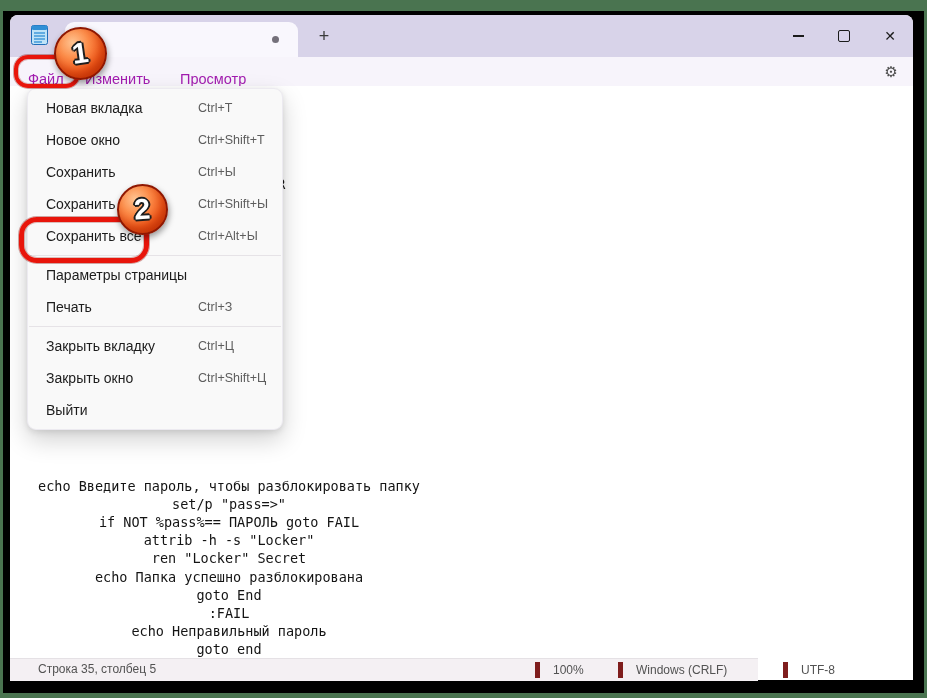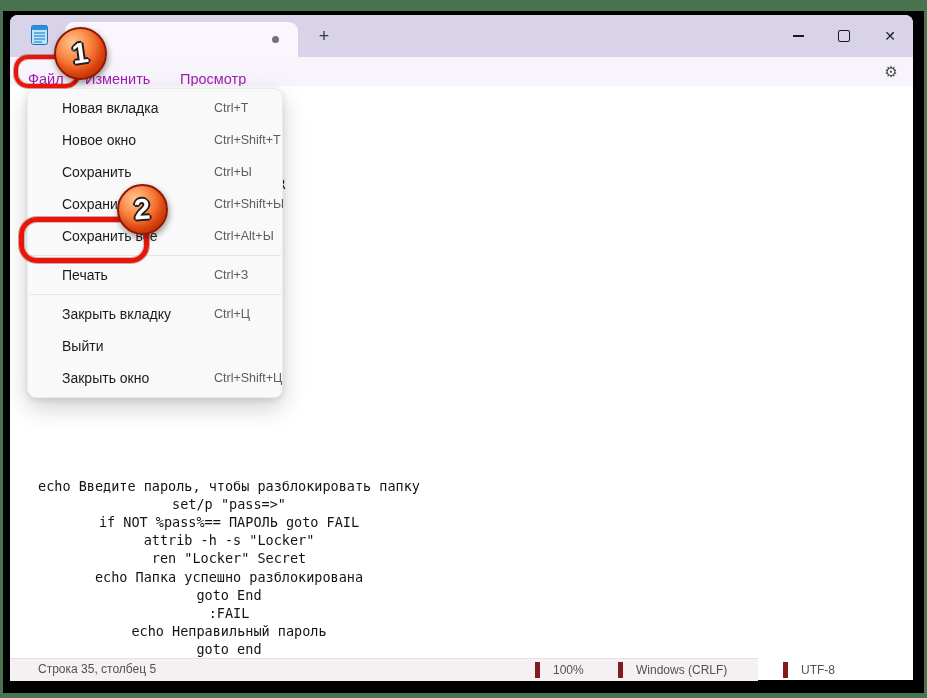--- a/index.html
+++ b/index.html
@@ -28,21 +28,21 @@
   .mb-edit{left:71px;}
   .mb-view{left:166px;}
   .settings-btn{position:absolute;right:10px;top:3px;width:24px;height:23px;display:flex;align-items:center;justify-content:center;font-size:15px;color:#4d4d4d;}
   
   .menu-popup{
     position:absolute;left:17px;top:73px;width:256px;box-sizing:border-box;
     background:#f9f9f9;border:1px solid #eceaf0;border-radius:9px;
     box-shadow:0 10px 24px rgba(0,0,0,0.18), 0 2px 6px rgba(0,0,0,0.10);
     padding:3px 0;z-index:5;
   }
-  .mi{position:relative;height:32px;display:flex;align-items:center;padding:0 18px;margin-left:16px;}
+  .mi{position:relative;height:32px;display:flex;align-items:center;padding:0 18px;}
   .mi-l{font-size:14px;color:#1c1c1c;}
   .mi-s{position:absolute;left:170px;font-size:12.5px;color:#5d5d5d;}
   .msep{height:1px;background:#e6e3e7;margin:3px 1px;}
   
   .editor{position:absolute;left:0;top:71px;width:903px;height:572px;background:#ffffff;overflow:hidden;}
   .code, .code-frag{
     font-family:"DejaVu Sans Mono","Liberation Mono",monospace;
     font-size:13.5px;line-height:18.2px;color:#141414;white-space:pre;text-align:center;
   }
   .code{position:absolute;left:28px;top:377px;}
@@ -145,35 +145,39 @@
     <div class="mi">
       <span class="mi-l">Сохранить как</span>
       <span class="mi-s">Ctrl+Shift+Ы</span>
     </div>
     <div class="mi">
       <span class="mi-l">Сохранить все</span>
       <span class="mi-s">Ctrl+Alt+Ы</span>
     </div>
     <div class="msep"></div>
     <div class="mi">
+      <span class="mi-l">Параметры страницы</span>
+      <span class="mi-s"></span>
+    </div>
+    <div class="mi">
       <span class="mi-l">Печать</span>
       <span class="mi-s">Ctrl+З</span>
     </div>
     <div class="msep"></div>
     <div class="mi">
       <span class="mi-l">Закрыть вкладку</span>
       <span class="mi-s">Ctrl+Ц</span>
     </div>
     <div class="mi">
+      <span class="mi-l">Закрыть окно</span>
+      <span class="mi-s">Ctrl+Shift+Ц</span>
+    </div>
+    <div class="mi">
       <span class="mi-l">Выйти</span>
       <span class="mi-s"></span>
-    </div>
-    <div class="mi">
-      <span class="mi-l">Закрыть окно</span>
-      <span class="mi-s">Ctrl+Shift+Ц</span>
     </div>
   </div>
 
   <div class="statusbar">
     <span class="sb-pos">Строка 35, столбец 5</span>
     <span class="sb-cell sb-zoom">100%</span>
     <span class="sb-cell sb-eol">Windows (CRLF)</span>
     <span class="sb-cell sb-enc">UTF-8</span>
   </div>
 

